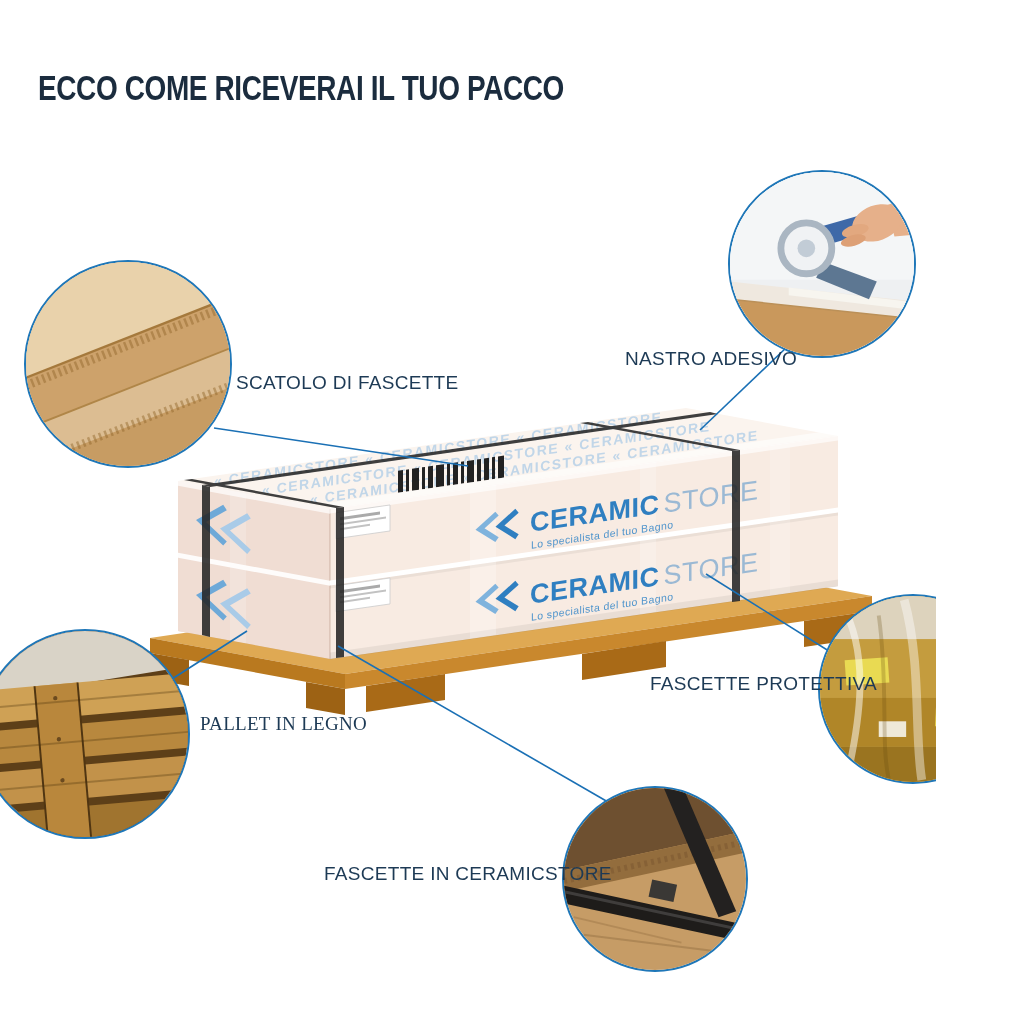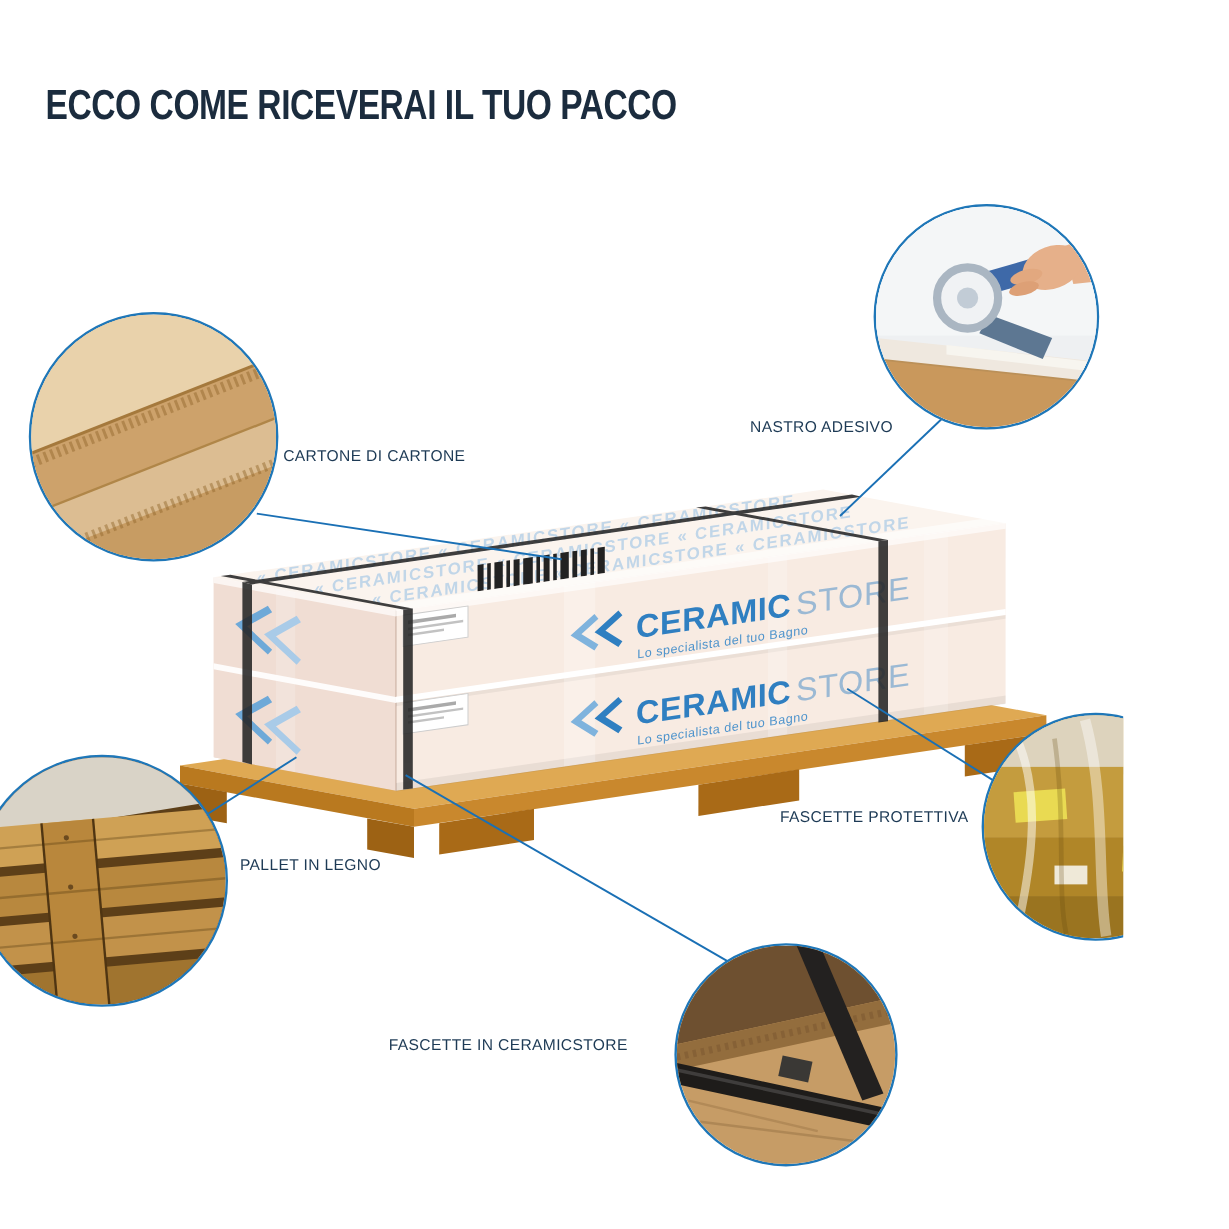--- a/index.html
+++ b/index.html
@@ -10,21 +10,21 @@
     font-size:35px;font-weight:700;color:#1b2c3e;letter-spacing:-.5px;
     transform:scaleX(.8);transform-origin:left top;white-space:nowrap;
   }
   .scene{position:absolute;left:0;top:0;width:1024px;height:1024px;}
   .callout-circle{
     position:absolute;border-radius:50%;border:2px solid #1f77b8;
     overflow:hidden;box-sizing:border-box;background:#fff;
   }
   .callout-circle svg{display:block;width:100%;height:100%;}
   .callout-label{
-    position:absolute;font-size:13px;color:#1d3a55;letter-spacing:.3px;
+    position:absolute;font-size:19px;color:#1d3a55;letter-spacing:.3px;
     white-space:nowrap;font-weight:400;
   }
   .wm{font-size:14px;fill:#b7d1e8;letter-spacing:1.5px;opacity:.85;font-weight:700;}
   .brand{font-size:27px;font-weight:700;fill:#2f7fc1;letter-spacing:.5px;}
   .brand2{fill:#9bb9d4;font-weight:400;}
   .tagline{font-size:10.5px;fill:#4f94cc;letter-spacing:.4px;}
 </style>
 </head>
 <body>
 
@@ -225,19 +225,19 @@
       <path d="M0,95 L186,55" stroke="#7a5630" stroke-width="6" stroke-dasharray="3,4" opacity="0.5" fill="none"></path>
       <polygon points="102,0 122,0 176,126 158,132" fill="#232120"></polygon>
       <polygon points="0,100 186,140 186,158 0,118" fill="#1e1c1a"></polygon>
       <line x1="0" y1="106" x2="186" y2="146" stroke="rgba(255,255,255,0.15)" stroke-width="3"></line>
       <rect x="88" y="96" width="26" height="18" fill="#3a3835" transform="rotate(12 101 105)"></rect>
       <path d="M20,150 L180,170" stroke="rgba(120,85,45,0.3)" stroke-width="2" fill="none"></path>
       <path d="M10,132 L120,158" stroke="rgba(120,85,45,0.25)" stroke-width="2" fill="none"></path>
     </svg>
   </div>
 
-  <div class="callout-label" style="left:236px;top:338px;">CARTONE DI CARTONE</div>
+  <div class="callout-label" style="left:236px;top:338px;">SCATOLO DI FASCETTE</div>
   <div class="callout-label" style="left:625px;top:314px;">NASTRO ADESIVO</div>
-  <div class="callout-label" style="left:200px;top:679px;">PALLET IN LEGNO</div>
+  <div class="callout-label" style="left:200px;top:679px;font-family:Liberation Serif, serif;">PALLET IN LEGNO</div>
   <div class="callout-label" style="left:650px;top:639px;">FASCETTE PROTETTIVA</div>
   <div class="callout-label" style="left:324px;top:829px;">FASCETTE IN CERAMICSTORE</div>
 
 </div>
 
 </body></html>

